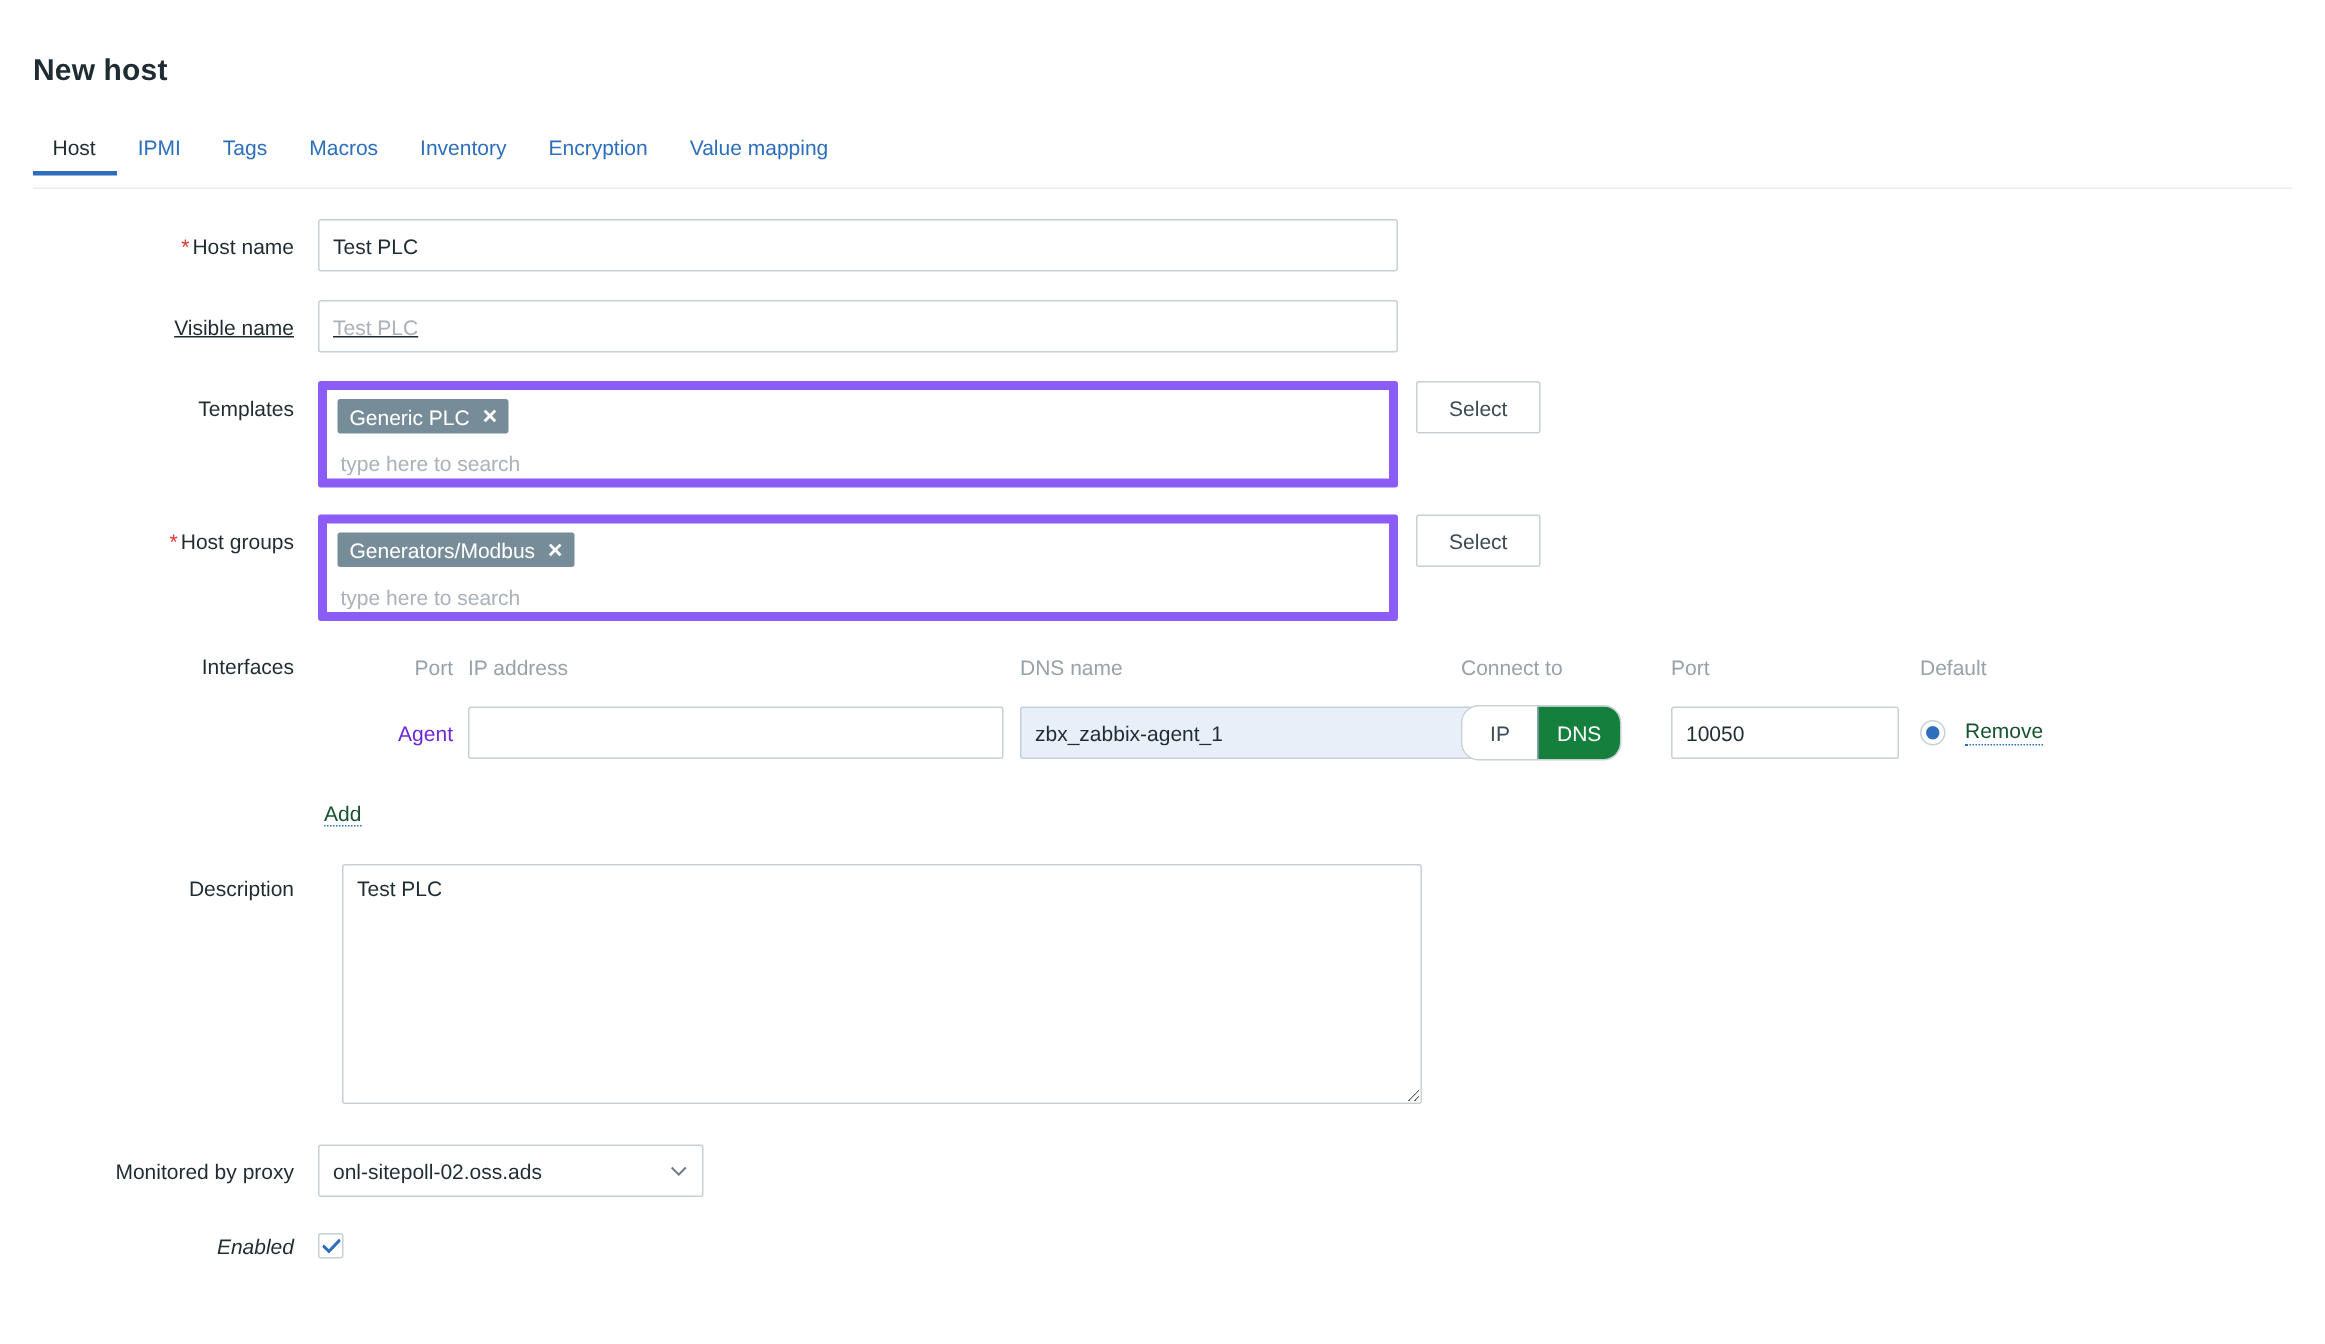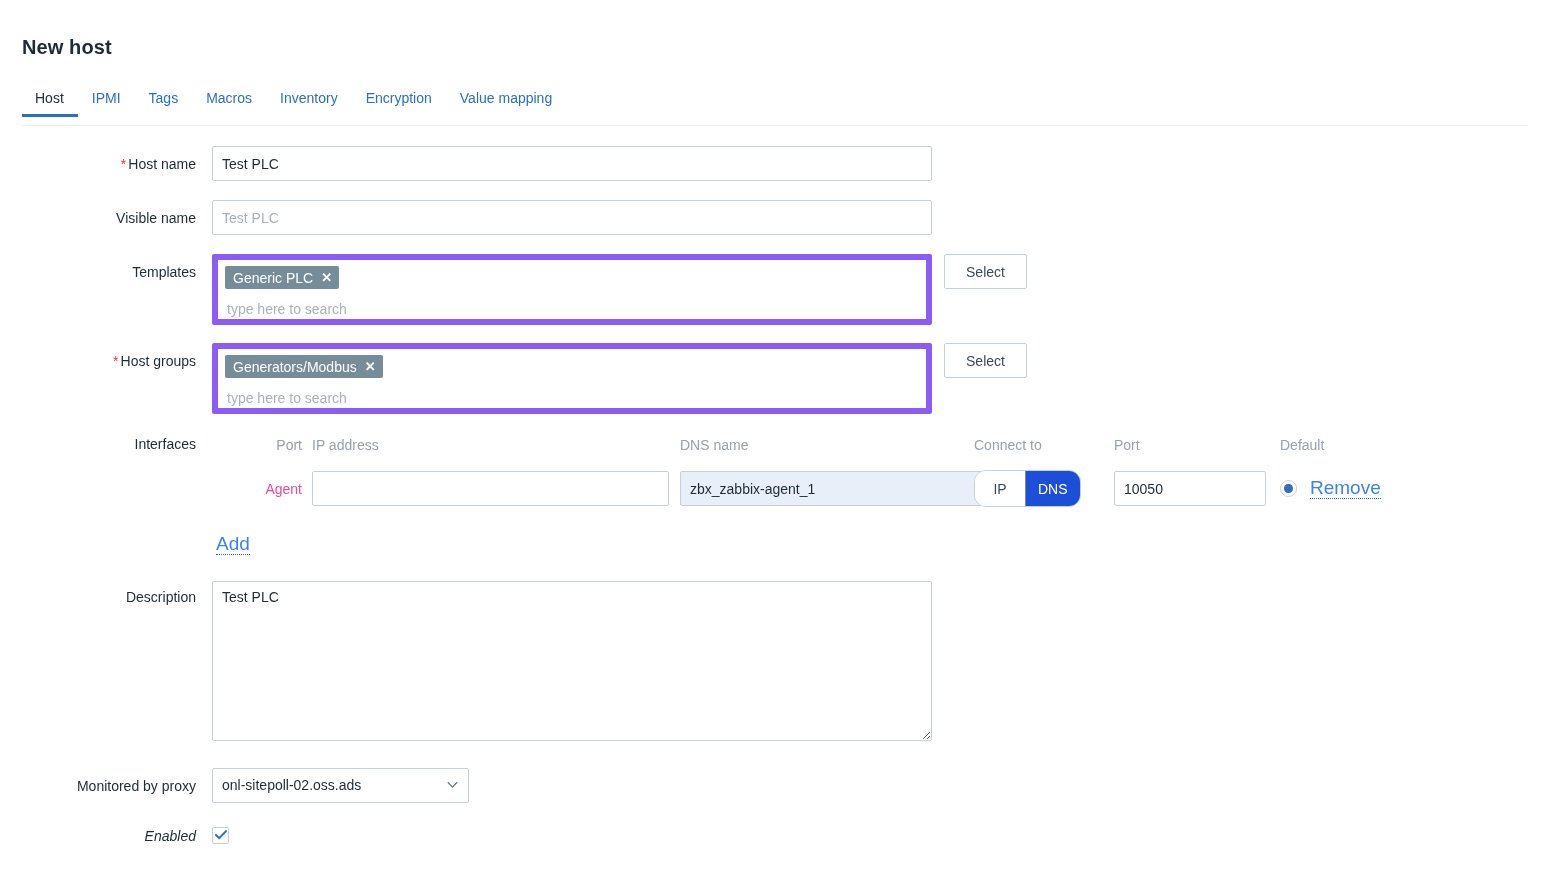--- a/index.html
+++ b/index.html
@@ -184,21 +184,21 @@
     display: flex;
     align-items: center;
   }
   .c-type   { width: 100px; min-width: 100px; text-align: right; padding-right: 10px; box-sizing: border-box; }
   .c-ip     { width: 368px; min-width: 368px; }
   .c-dns    { width: 294px; min-width: 294px; }
   .c-conn   { width: 140px; min-width: 140px; }
   .c-port   { width: 166px; min-width: 166px; }
   .c-def    { width: 180px; min-width: 180px; }
 
-  .c-type.val { color: #ec4899; }
+  .c-type.val { color: #6d28d9; }
 
   .ip-input  { width: 357px; }
   .dns-input { width: 304px; background: #e9eff8; border-color: #c6d0d9; }
   .port-input{ width: 152px; }
 
   
   .seg {
     display: inline-flex;
     border: 1px solid #c6d0d9;
     border-radius: 12px;
@@ -213,21 +213,21 @@
     min-width: 50px;
     padding: 0 12px;
     font-size: 14px;
     color: #3a4a56;
     cursor: pointer;
     background: #ffffff;
     box-sizing: border-box;
   }
   .seg-item + .seg-item { border-left: 1px solid #c6d0d9; }
   .seg-item.on {
-    background: #1d4ed8;
+    background: #15803d;
     color: #ffffff;
     border-left-color: #768d99;
   }
 
   
   .radio {
     width: 17px;
     height: 17px;
     border-radius: 50%;
     border: 1px solid #c6d0d9;
@@ -242,22 +242,22 @@
   .radio.on::after {
     content: "";
     width: 9px;
     height: 9px;
     border-radius: 50%;
     background: #2e6fbd;
   }
 
   
   .lnk {
-    color: #3b82f6;
-    font-size: 19px;
+    color: #14532d;
+    font-size: 14px;
     cursor: pointer;
     text-decoration: none;
     border-bottom: 1px dotted #2e6fbd;
     line-height: 1.1;
   }
 
   
   .ta {
     box-sizing: border-box;
     width: 720px;
@@ -335,21 +335,21 @@
 
 <div class="form">
 
   <div class="row" style="margin-bottom:19px;">
     <div class="lbl" style="padding-top:11px;">
       <span class="req">*</span><span>Host name</span>
     </div>
     <input class="txt w-main" type="text" value="Test PLC" style="">
   </div>
 
-  <div class="row" style="margin-bottom:19px;">
+  <div class="row" style="margin-bottom:19px;text-decoration:underline;">
     <div class="lbl" style="padding-top:11px;">Visible name</div>
     <input class="txt w-main" type="text" placeholder="Test PLC" style="">
   </div>
 
   <div class="row" style="margin-bottom:18px;">
     <div class="lbl" style="padding-top:11px;">Templates</div>
     <div class="ms">
       <span class="chip">
         <span>Generic PLC</span>
         <span class="x">✕</span>
@@ -407,21 +407,21 @@
           <span class="lnk">Remove</span>
         </div>
       </div>
 
       <div style="margin-top:27px;padding-left:4px;">
         <span class="lnk">Add</span>
       </div>
     </div>
   </div>
 
-  <div class="row" style="margin-top:26px;">
+  <div class="row" style="margin-top:26px;gap:16px;">
     <div class="lbl" style="padding-top:9px;">Description</div>
     <textarea class="ta" style="">Test PLC</textarea>
   </div>
 
   <div class="row" style="margin-top:27px;">
     <div class="lbl" style="padding-top:11px;">Monitored by proxy</div>
     <div class="sel-wrap">
       <select class="sel">
         <option>onl-sitepoll-02.oss.ads</option>
       </select>

